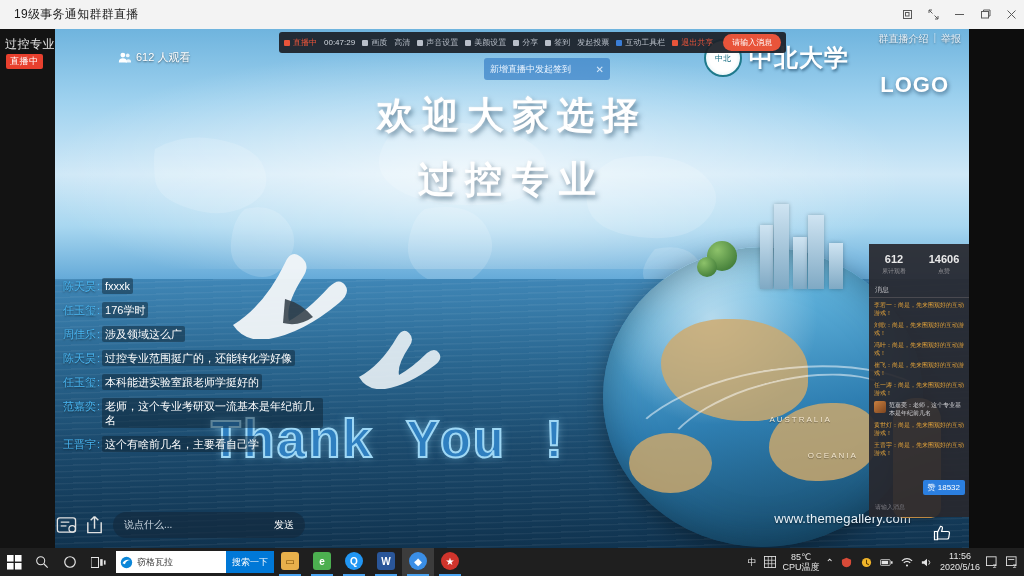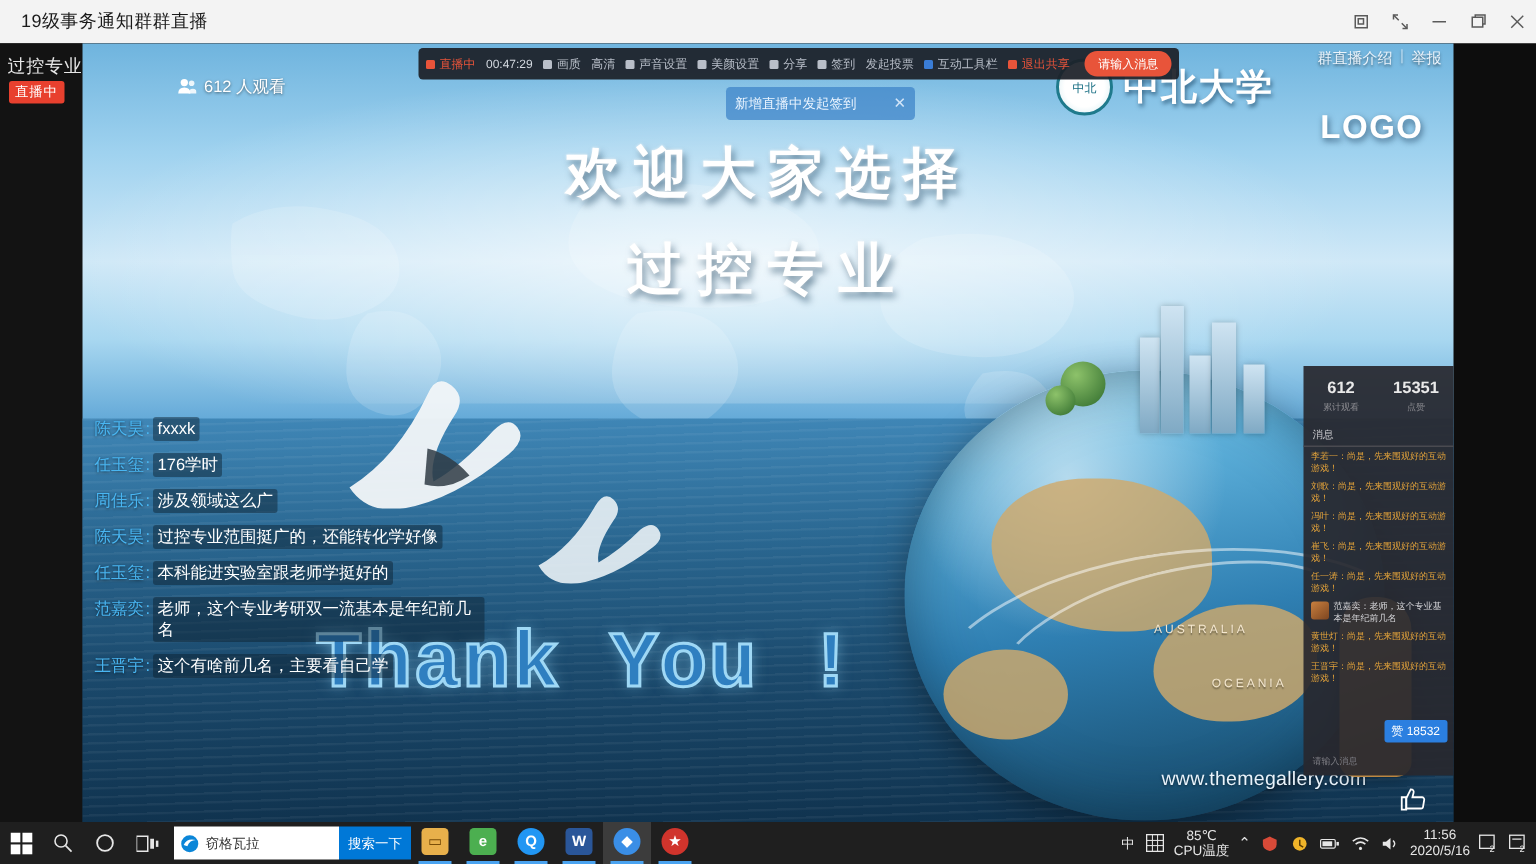--- a/index.html
+++ b/index.html
@@ -498,21 +498,21 @@
       <span class="pt-btn">请输入消息</span>
     </div>
 
     <div class="rightpanel">
       <div class="stats">
         <div class="stat">
           <div class="num">612</div>
           <div class="lbl">累计观看</div>
         </div>
         <div class="stat">
-          <div class="num">15351</div>
+          <div class="num">14606</div>
           <div class="lbl">点赞</div>
         </div>
       </div>
       <div class="panel-tab">消息</div>
       <div class="danmu-list">
         <div class="danmu">李若一：尚是，先来围观好的互动游戏！</div>
         <div class="danmu">刘歌：尚是，先来围观好的互动游戏！</div>
         <div class="danmu">冯叶：尚是，先来围观好的互动游戏！</div>
         <div class="danmu">崔飞：尚是，先来围观好的互动游戏！</div>
         <div class="danmu">任一涛：尚是，先来围观好的互动游戏！</div>
@@ -522,20 +522,36 @@
         </div>
         <div class="danmu">黄世灯：尚是，先来围观好的互动游戏！</div>
         <div class="danmu">王晋宇：尚是，先来围观好的互动游戏！</div>
       </div>
       <div class="like-badge">
         <span>赞 18532</span>
       </div>
       <div class="panel-foot">请输入消息</div>
     </div>
 
+    <div class="inputbar">
+      <svg class="left-tool" viewBox="0 0 24 24">
+        <rect x="2.5" y="4.5" width="19" height="15" rx="2.5" fill="none" stroke="currentColor" stroke-width="1.4"></rect>
+        <line x1="6" y1="9" x2="15" y2="9" stroke="currentColor" stroke-width="1.3"></line>
+        <line x1="6" y1="13" x2="12" y2="13" stroke="currentColor" stroke-width="1.3"></line>
+        <circle cx="18" cy="16" r="3.4" fill="none" stroke="currentColor" stroke-width="1.3"></circle>
+      </svg>
+      <svg class="left-tool" viewBox="0 0 24 24">
+        <path d="M4 9 L4 20 L18 20 L18 9" fill="none" stroke="currentColor" stroke-width="1.5"></path>
+        <path d="M11 16 L11 3 M11 3 L7 7 M11 3 L15 7" fill="none" stroke="currentColor" stroke-width="1.5"></path>
+      </svg>
+      <div class="input-pill">
+        <span class="ph">说点什么...</span>
+        <span class="send">发送</span>
+      </div>
+    </div>
 
   </div>
 
   <div class="taskbar">
     <div class="tb-icon">
       <svg width="15" height="15" viewBox="0 0 16 16">
           <rect x="0" y="0" width="7" height="7" fill="#fff"></rect>
           <rect x="8.5" y="0" width="7" height="7" fill="#fff"></rect>
           <rect x="0" y="8.5" width="7" height="7" fill="#fff"></rect>
           <rect x="8.5" y="8.5" width="7" height="7" fill="#fff"></rect>

